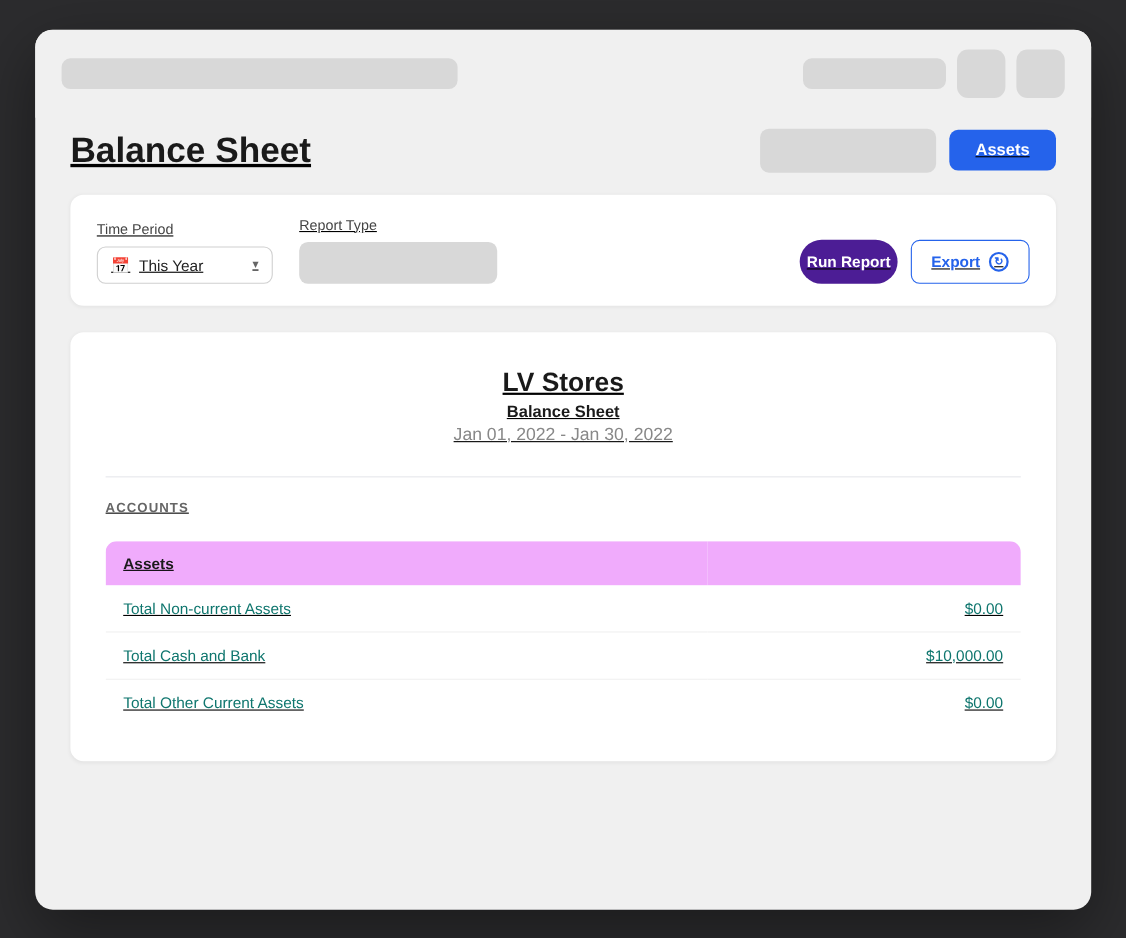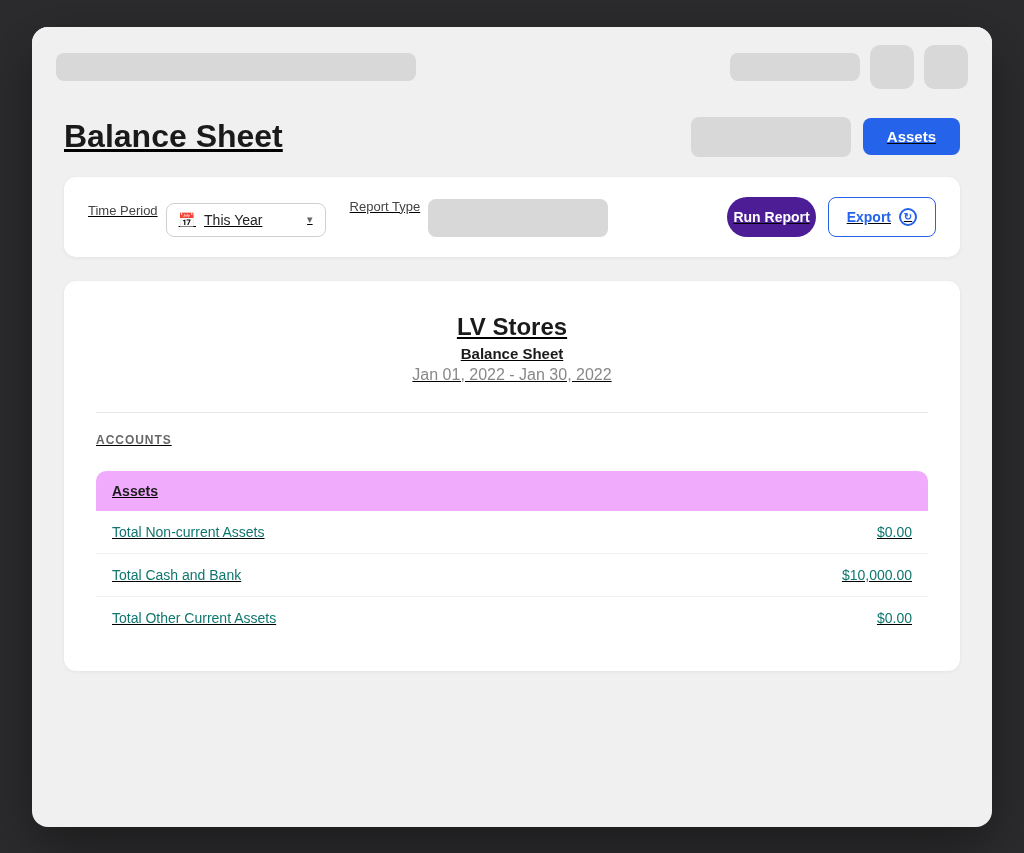--- a/index.html
+++ b/index.html
@@ -87,21 +87,21 @@
       border-radius: 12px;
       padding: 20px 24px;
       margin-bottom: 24px;
       box-shadow: 0 1px 4px rgba(0,0,0,0.06);
       display: flex;
       align-items: flex-end;
       gap: 24px;
     }
     .filter-group {
       display: flex;
-      flex-direction: row;
+      flex-direction: column;
       gap: 8px;
     }
     .filter-label {
       font-size: 13px;
       font-weight: 500;
       color: #444;
     }
     .filter-select {
       display: flex;
       align-items: center;

